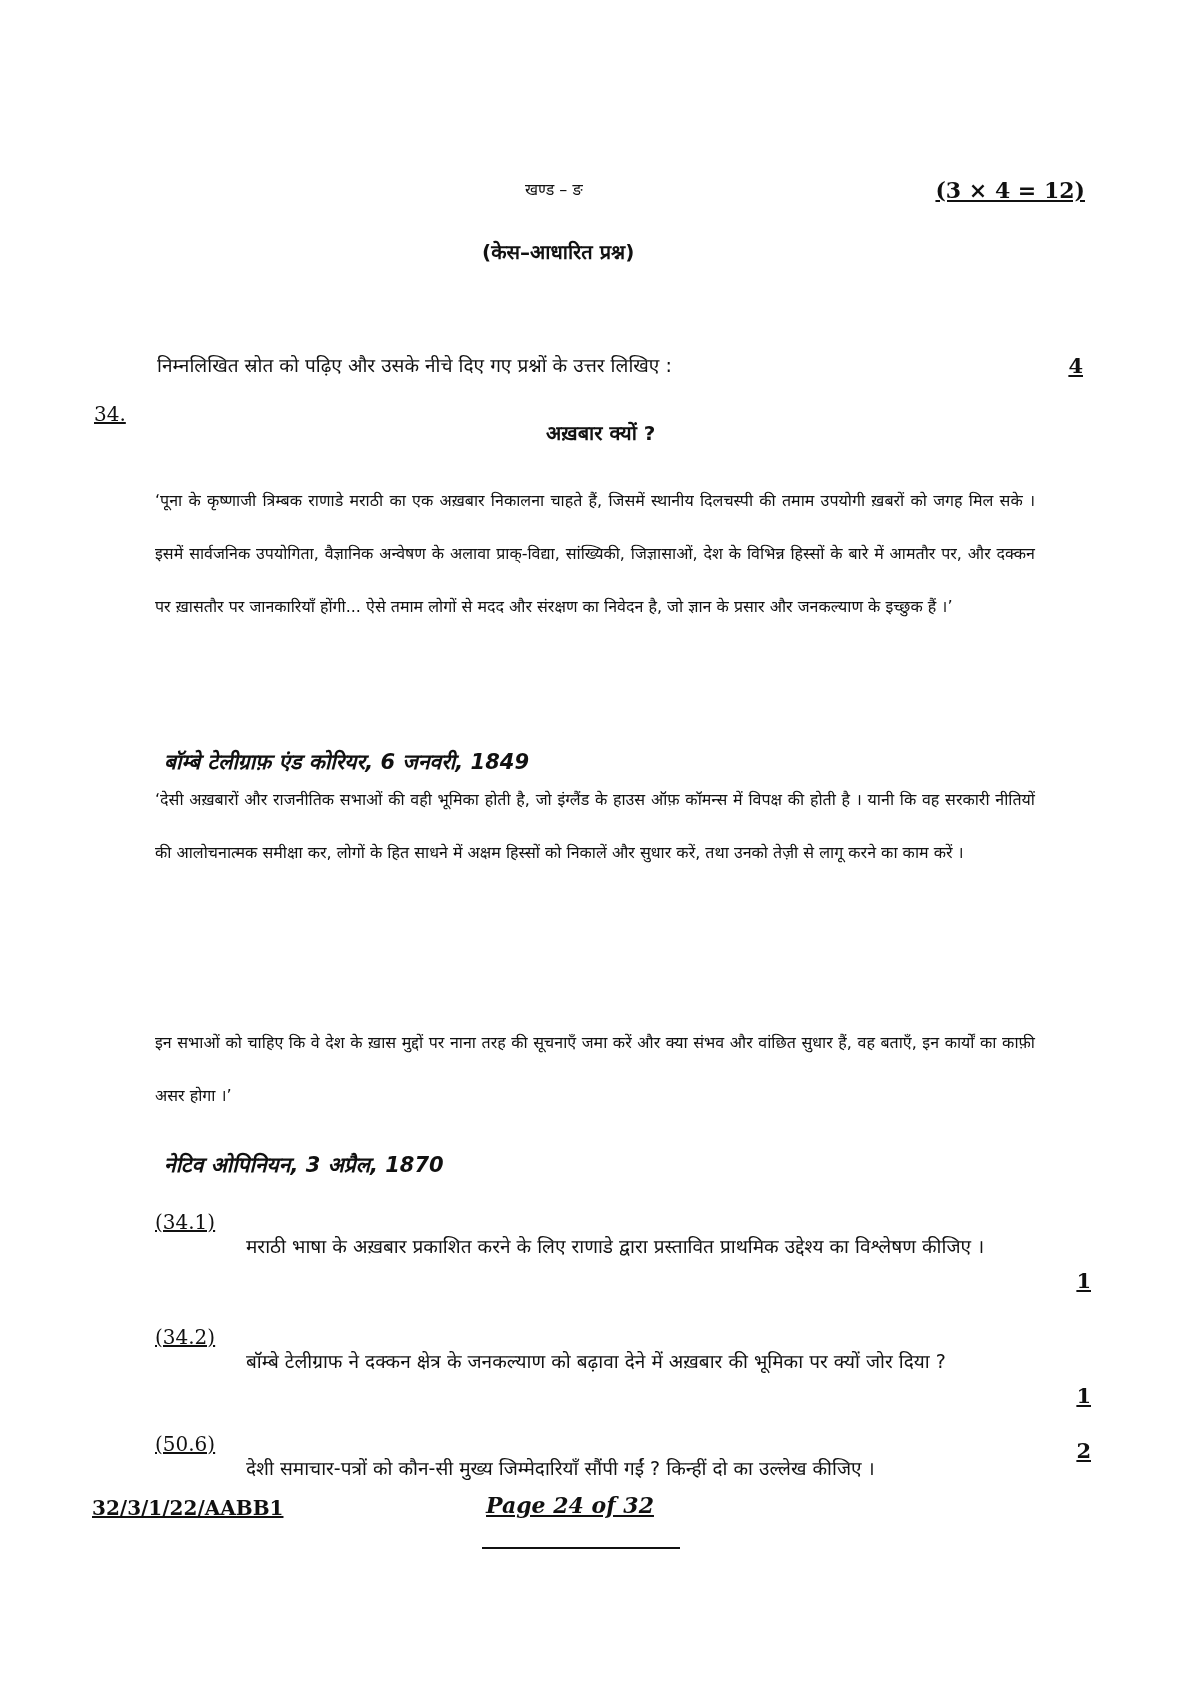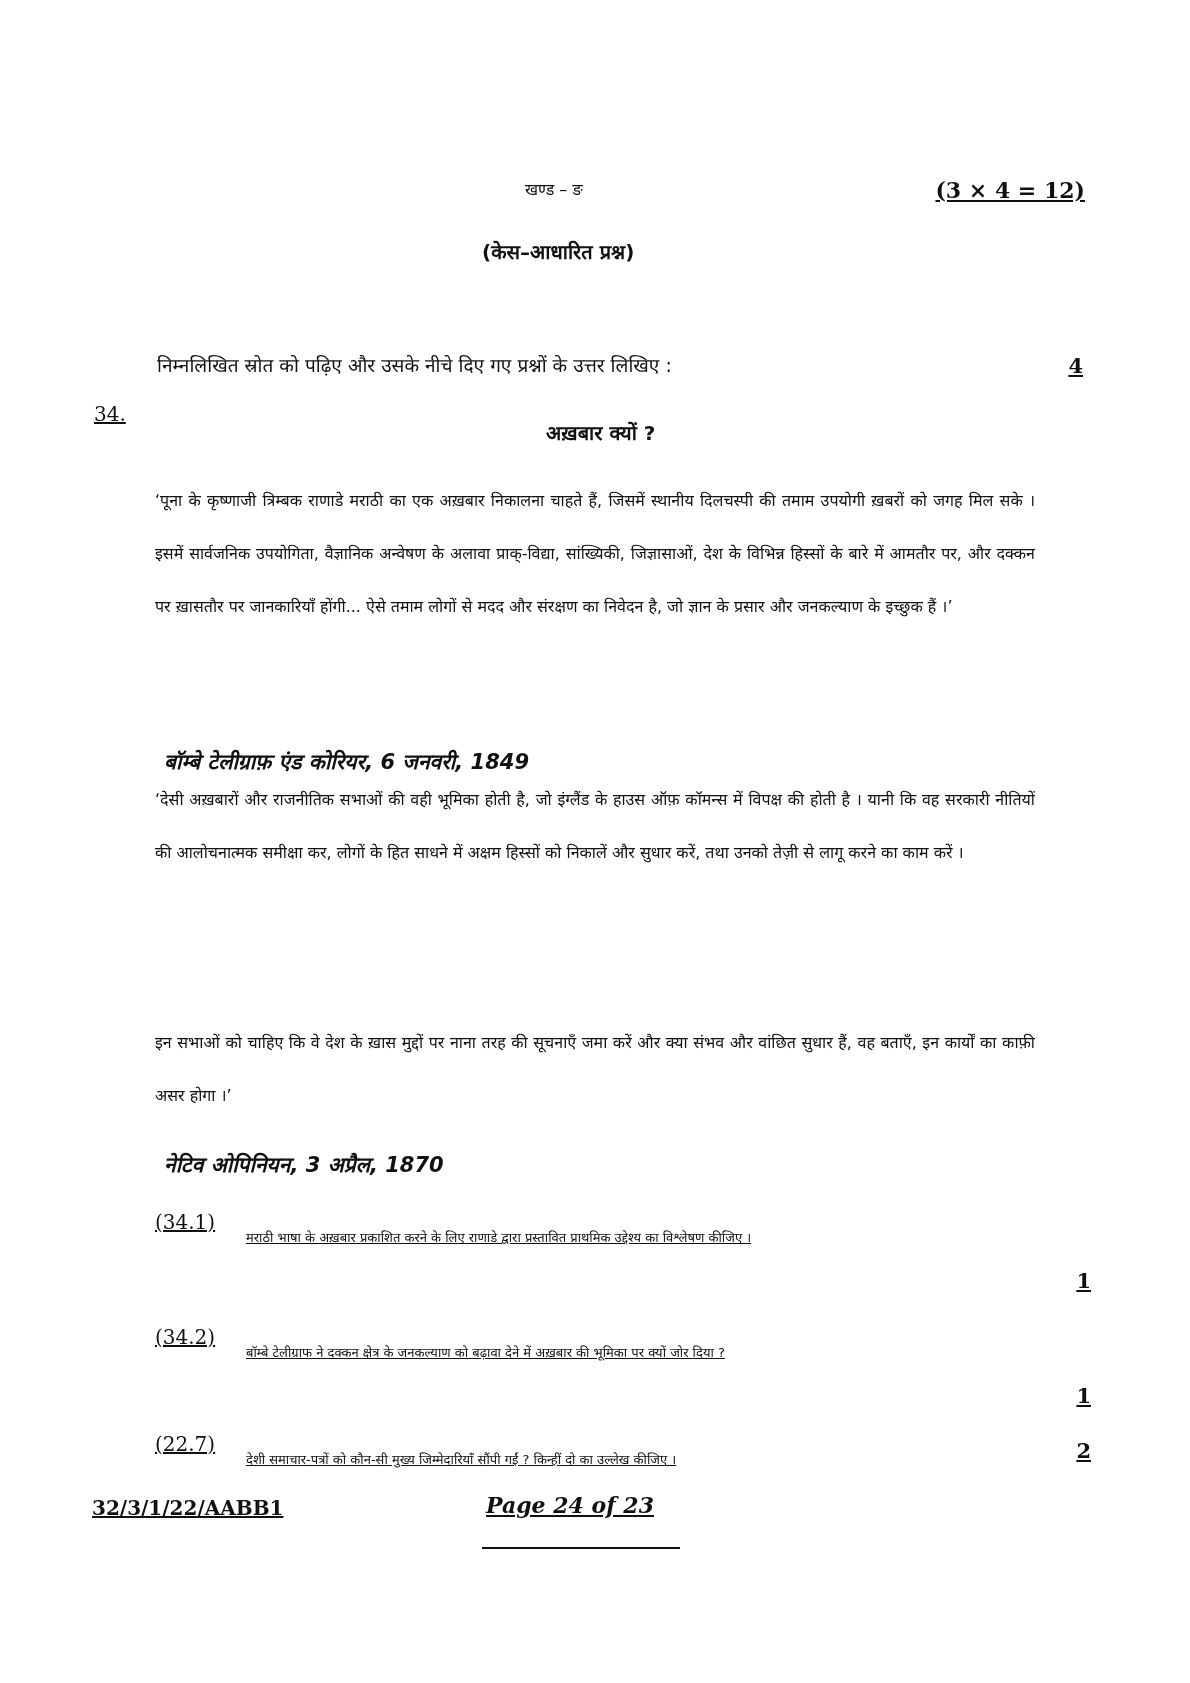--- a/index.html
+++ b/index.html
@@ -21,21 +21,21 @@
   .para1 { top: 474px; }
   .para2 { top: 773px; }
   .para3 { top: 1016px; }
 
   .citation { position: absolute; left: 155px; font-size: 21px; font-style: italic; font-weight: bold; margin-left: 9px; }
   .cit1 { top: 747px; }
   .cit2 { top: 1150px; }
 
   .sub-q { position: absolute; left: 155px; width: 940px; }
   .sub-q .num  { position: absolute; left: 0; top: 0; font-size: 20px; }
-  .sub-q .text { position: absolute; left: 91px; top: 0; width: 805px; font-size: 13px; line-height: 56px; text-decoration: underline; }
+  .sub-q .text { position: absolute; left: 91px; top: 8px; width: 805px; font-size: 19px; line-height: 56px; }
   .sub-q .marks { position: absolute; right: 4px; font-size: 21px; font-weight: bold; }
   .sq1 { top: 1210px; }
   .sq2 { top: 1325px; }
   .sq3 { top: 1432px; }
   .sq1 .marks, .sq2 .marks { top: 58px; }
   .sq3 .marks { top: 6px; }
 
   .footer-code { position: absolute; top: 1496px; left: 92px; font-size: 20px; font-weight: bold; }
   .footer-page { position: absolute; top: 1492px; left: 460px; width: 220px; text-align: center; font-size: 22px; font-style: italic; font-weight: bold; }
   .footer-rule { position: absolute; top: 1547px; left: 482px; width: 198px; height: 2px; background: #111; }
@@ -69,23 +69,23 @@
     <span class="marks serif">1</span>
   </div>
 
   <div class="sub-q sq2">
     <span class="num serif">(34.2)</span>
     <span class="text sans">बॉम्बे टेलीग्राफ ने दक्कन क्षेत्र के जनकल्याण को बढ़ावा देने में अख़बार की भूमिका पर क्यों जोर दिया ?</span>
     <span class="marks serif">1</span>
   </div>
 
   <div class="sub-q sq3">
-    <span class="num serif">(22.7)</span>
+    <span class="num serif">(50.6)</span>
     <span class="text sans">देशी समाचार-पत्रों को कौन-सी मुख्य जिम्मेदारियाँ सौंपी गईं ? किन्हीं दो का उल्लेख कीजिए ।</span>
     <span class="marks serif">2</span>
   </div>
 </div>
 
 <div>
   <div class="footer-code serif">32/3/1/22/AABB1</div>
-  <div class="footer-page serif">Page 24 of 23</div>
+  <div class="footer-page serif">Page 24 of 32</div>
   <div class="footer-rule"></div>
 </div>
 
 </body></html>

